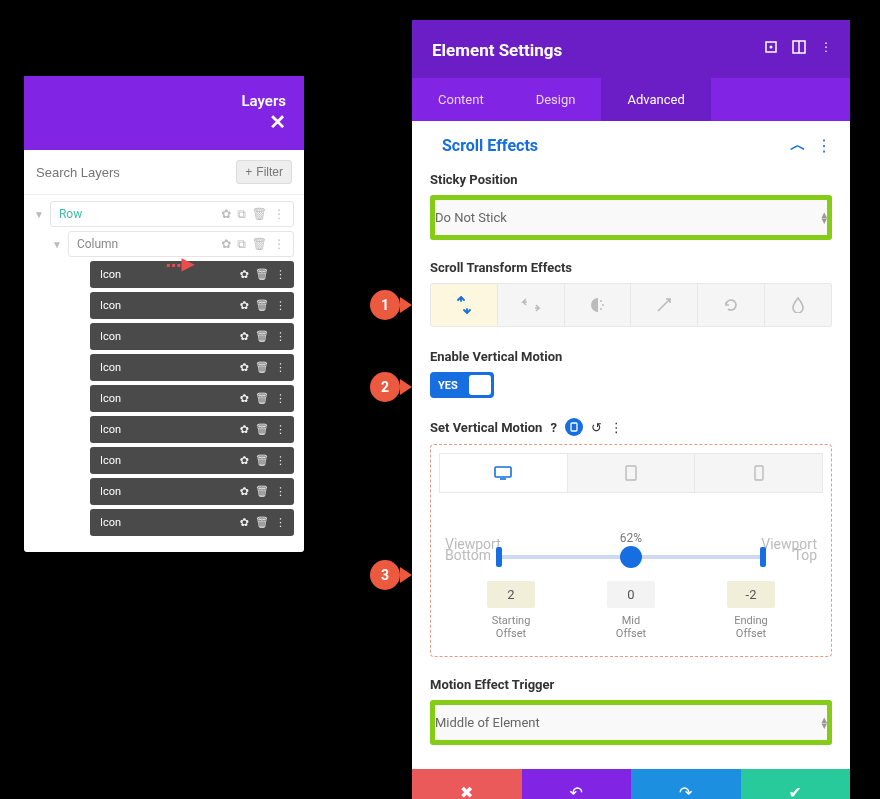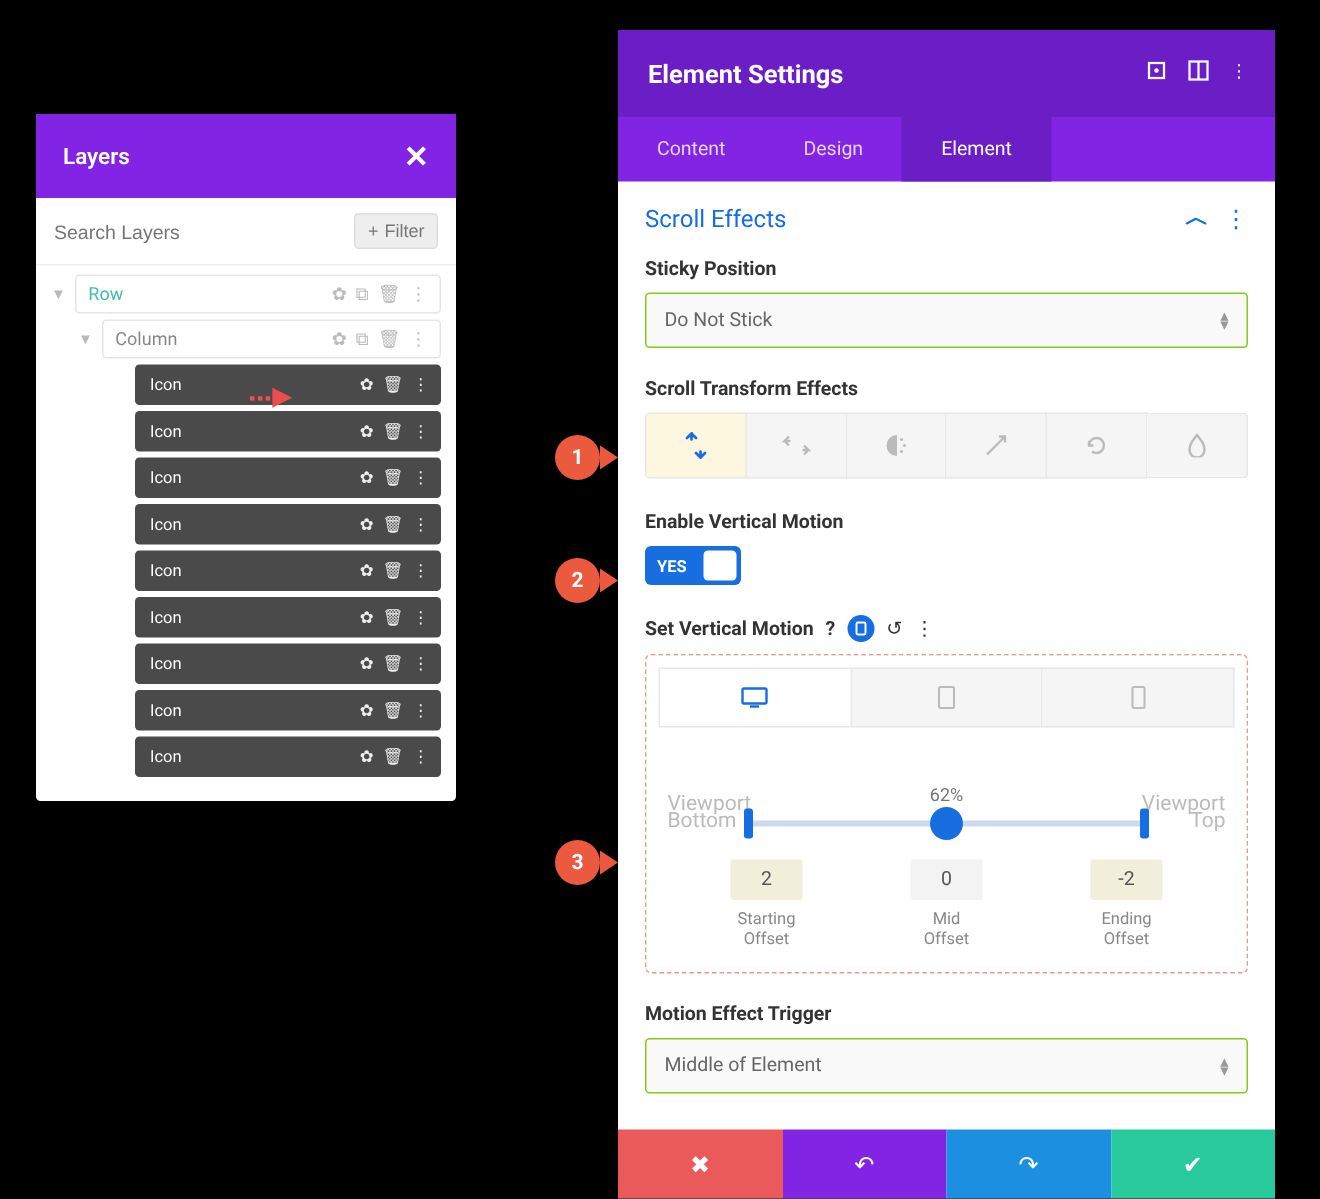--- a/index.html
+++ b/index.html
@@ -19,23 +19,24 @@
     width: 280px;
     background: #fff;
     border-radius: 3px;
   }
   .layers-header {
     background: #8224e3;
     color: #fff;
     padding: 16px 18px;
     display: flex;
     justify-content: space-between;
-    align-items: center;
+    align-items: flex-end;
     font-weight: 600;
     font-size: 15px;
+    flex-direction: column;
   }
   .layers-close { font-size: 20px; font-weight: 700; cursor: pointer; }
   .layers-search-row {
     display: flex;
     padding: 10px 12px;
     gap: 8px;
     border-bottom: 1px solid #eee;
   }
   .layers-search {
     flex: 1;
@@ -130,28 +131,28 @@
 
   .settings-body { padding: 14px 18px 20px 18px; color: #555; font-size: 13px; }
   .section-title-row {
     display: flex;
     justify-content: space-between;
     align-items: center;
     color: #166ee0;
     font-size: 16px;
     margin-bottom: 16px;
   }
-  .section-title { font-weight: 400; }
+  .section-title { font-weight: 700; margin-left: 12px; }
   .section-collapse { display: flex; gap: 10px; color: #166ee0; align-items: center; }
 
   .field-label { font-weight: 700; color: #333; margin-bottom: 8px; font-size: 13px; }
   .select-box {
-    border: 1px solid #84cc16;
+    border: 5px solid #84cc16;
     background: #f9f9f9;
-    padding: 10px 12px;
+    padding: 10px 0;
     border-radius: 3px;
     display: flex;
     justify-content: space-between;
     align-items: center;
     font-size: 13px;
     color: #666;
     margin-bottom: 20px;
   }
   .sel-arrows { font-size: 11px; line-height: 6px; color: #999; }
 
@@ -466,21 +467,21 @@
             <rect x="1" y="1" width="12" height="12" fill="none" stroke="#fff" stroke-width="1.5"></rect>
             <line x1="7" y1="1" x2="7" y2="13" stroke="#fff" stroke-width="1.5"></line>
           </svg>
       </span>
       <span>⋮</span>
     </div>
   </div>
   <div class="settings-tabs">
     <div class="settings-tab">Content</div>
     <div class="settings-tab">Design</div>
-    <div class="settings-tab active">Element</div>
+    <div class="settings-tab active">Advanced</div>
   </div>
 
   <div class="settings-body">
     <div class="section-title-row">
       <span class="section-title">Scroll Effects</span>
       <span class="section-collapse">
         <span style="font-weight:700;">︿</span>
         <span>⋮</span>
       </span>
     </div>

